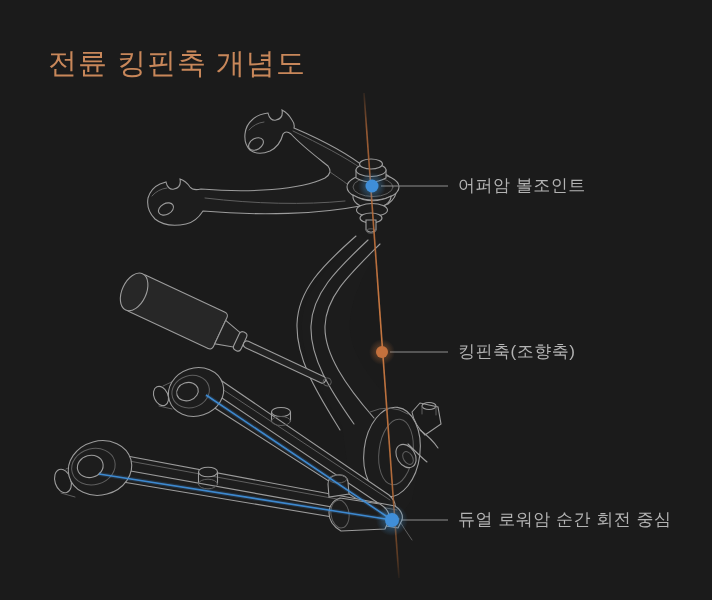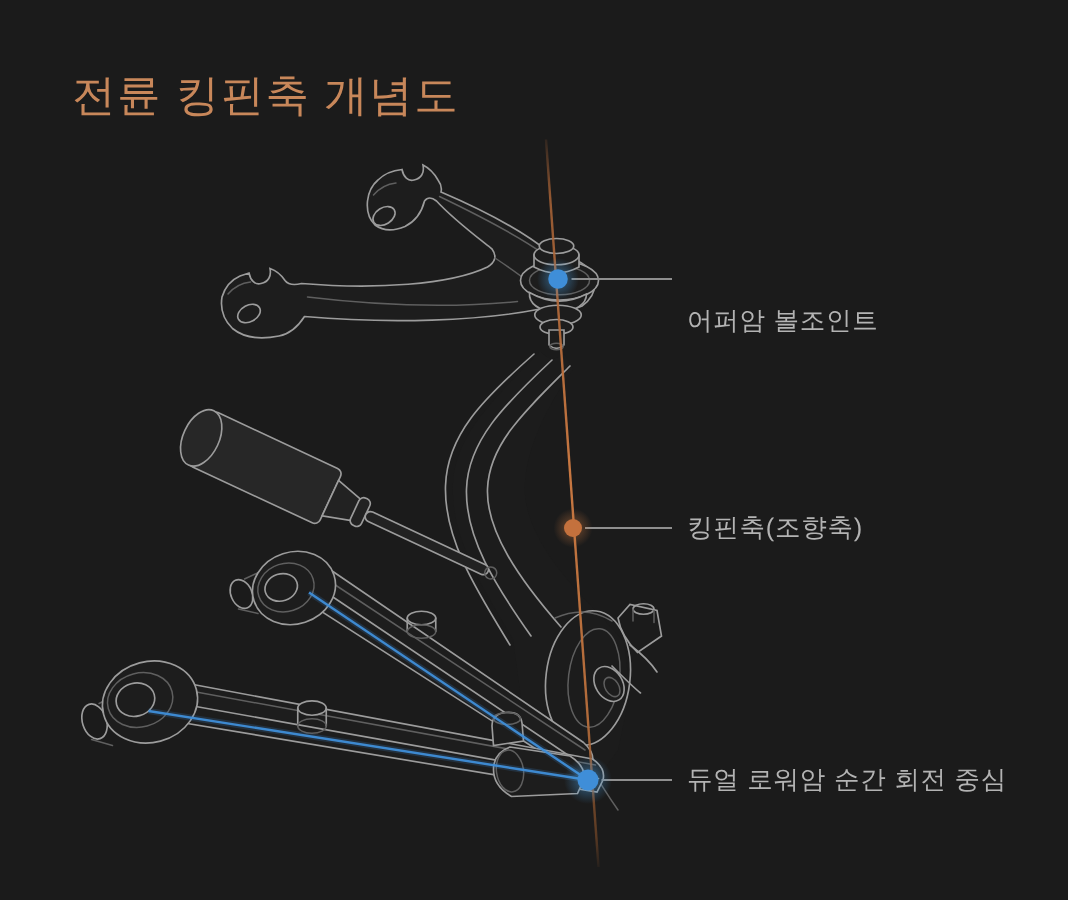--- a/index.html
+++ b/index.html
@@ -30,21 +30,21 @@
   .blueRayGlow{stroke:var(--marker-blue);stroke-width:4;opacity:.18;}
   .page-title{
     position:absolute;left:48px;top:44px;
     font-size:29px;font-weight:500;letter-spacing:1px;
     color:var(--title);white-space:nowrap;
   }
   .anno{
     position:absolute;left:458px;height:22px;line-height:22px;
     font-size:17px;letter-spacing:.5px;color:var(--label-text);white-space:nowrap;
   }
-  .anno-0{top:175px;margin-top:28px;} .anno-1{top:341px;} .anno-2{top:509px;}
+  .anno-0{top:175px;} .anno-1{top:341px;} .anno-2{top:509px;}
 </style>
 </head>
 <body>
 
 <div id="stage">
 
   <svg id="art" width="712" height="600" viewBox="0 0 712 600">
     <defs>
       <linearGradient id="kp" x1="364" y1="93" x2="399" y2="578" gradientUnits="userSpaceOnUse">
         <stop offset="0" stop-color="#a96336" stop-opacity="0.15"></stop>

